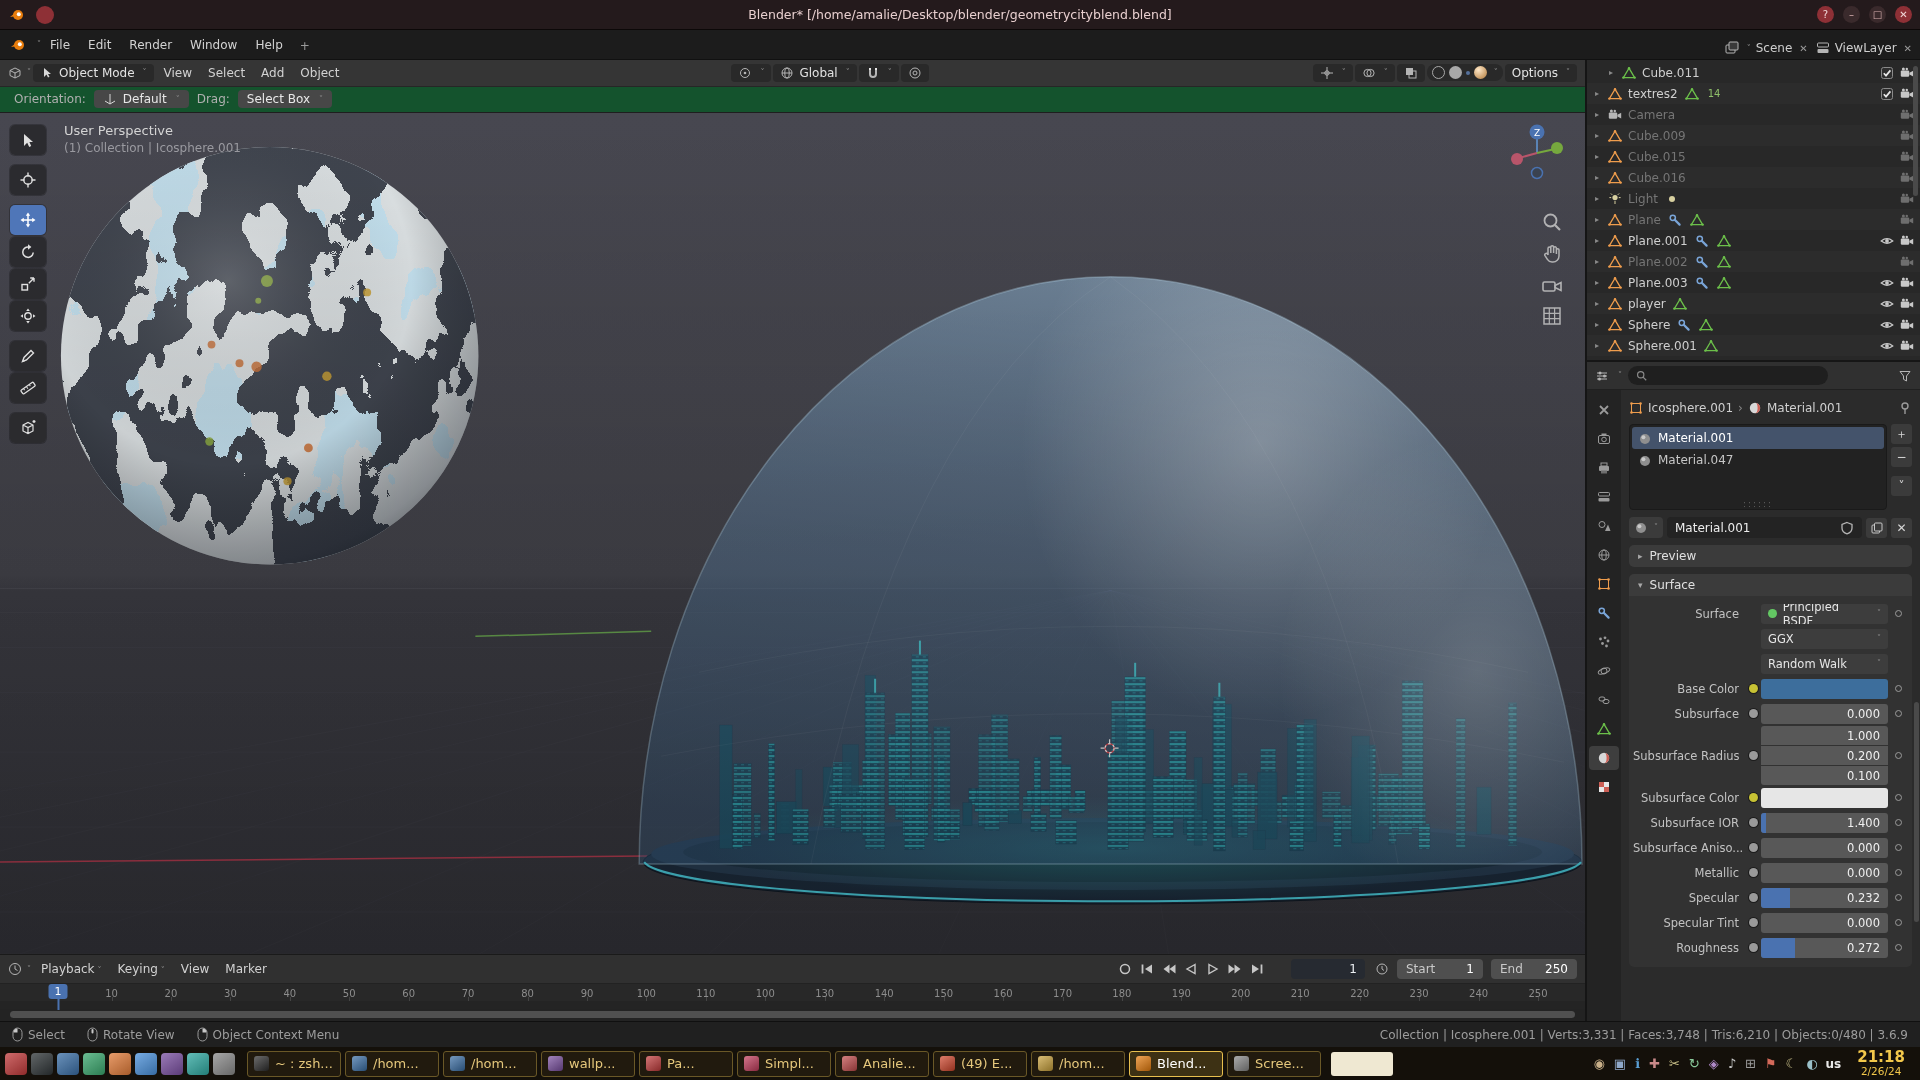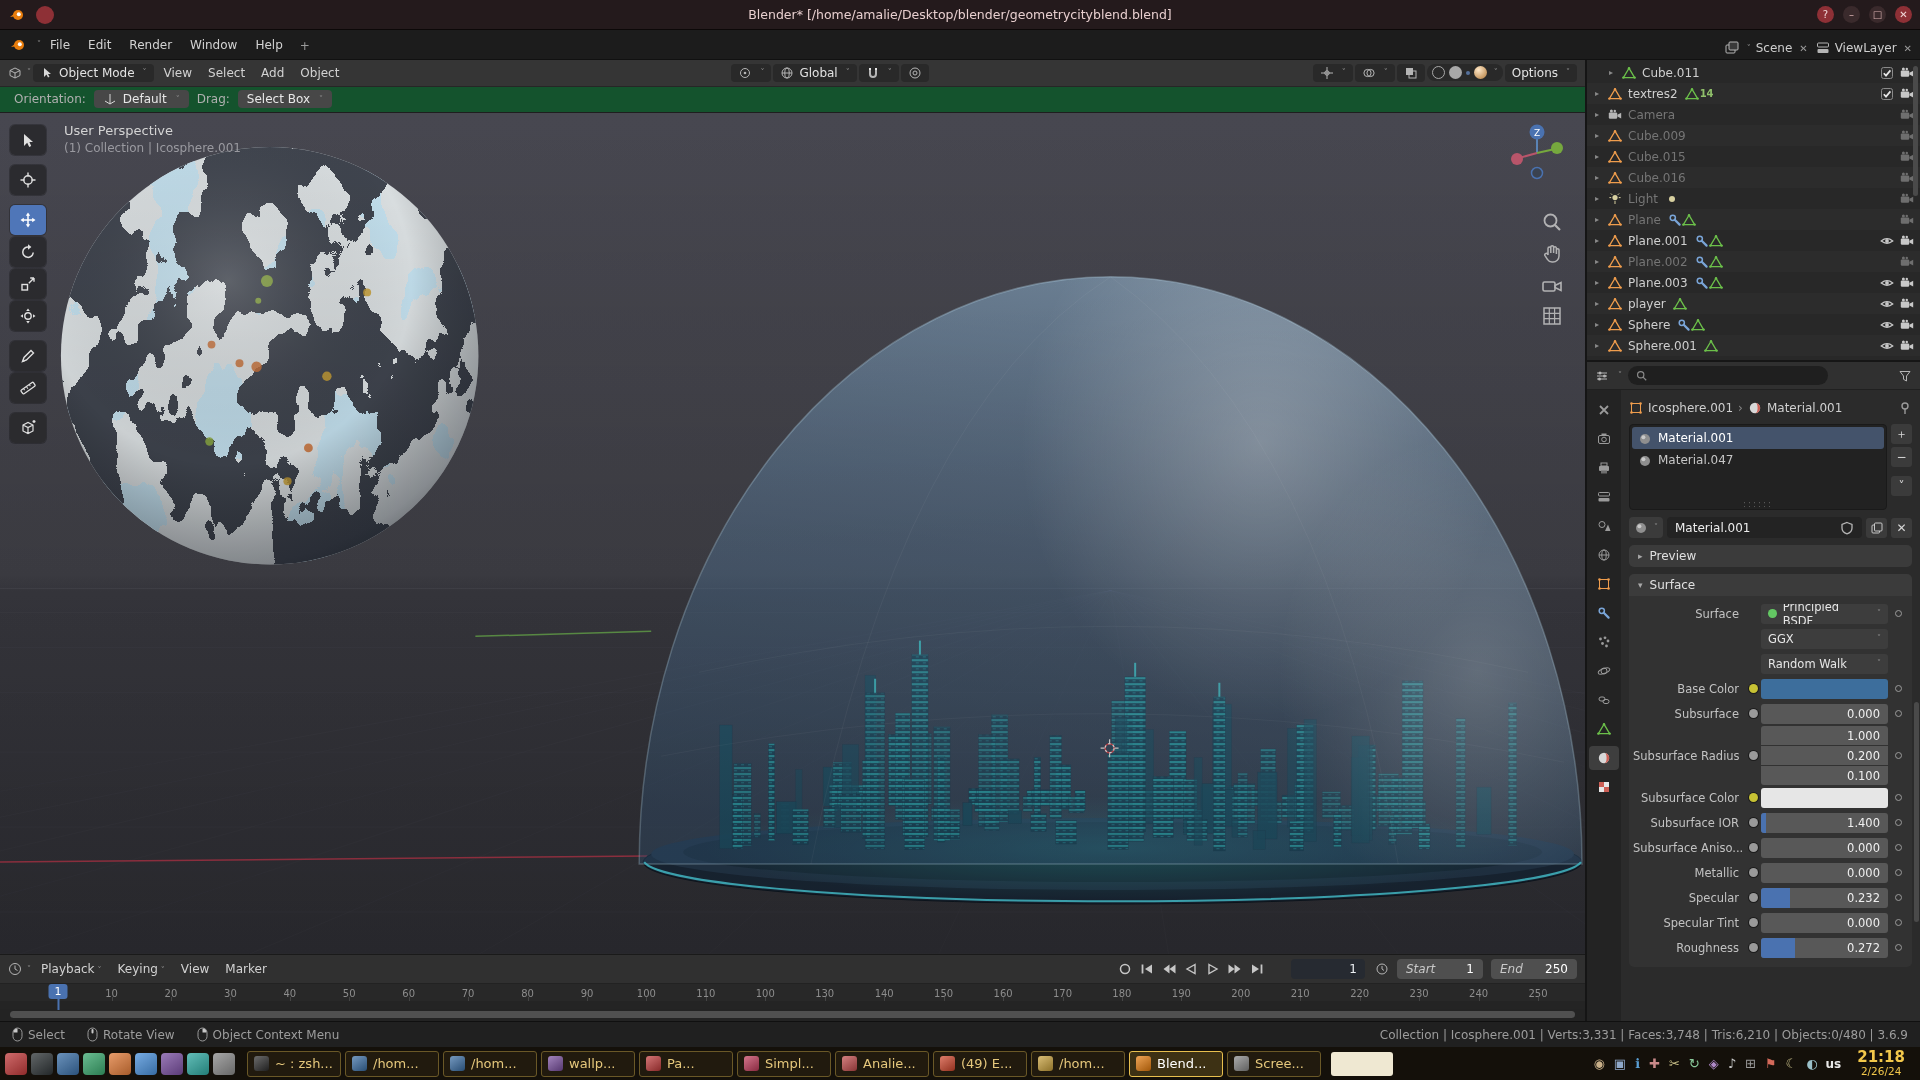--- a/index.html
+++ b/index.html
@@ -68,41 +68,41 @@
   .nav-ico { position:absolute; right:22px; width:22px; height:22px; opacity:0.85; }
 
   
   .timeline { border-top:1px solid #1a1a1a; }
   .tl-header { height:28px; background:#303030; display:flex; align-items:center; padding:0 8px; gap:2px; }
   .tl-menu { padding:3px 8px; color:#d2d2d2; }
   .transport { display:flex; align-items:center; gap:6px; margin:0 10px; }
   .t-ico { width:16px; height:14px; }
   .frame-chip { width:74px; height:20px; background:#262a31; border-radius:4px; color:#ecf0f4; display:flex; align-items:center; justify-content:flex-end; padding:0 8px; margin-left:14px; }
   .range-chip { height:20px; background:#4f4f4f; border-radius:4px; display:flex; align-items:center; justify-content:space-between; padding:0 9px; margin-left:6px; }
-  .range-chip .rl { color:#c9c9c9; margin-right:12px;font-style:italic; }
+  .range-chip .rl { color:#c9c9c9; margin-right:12px; }
   .range-chip .rv { color:#fff; }
   .tl-lower { position:relative; }
   .tl-ruler { height:18px; background:#282828; position:relative; border-top:1px solid #222; }
   .tick { position:absolute; bottom:2px; transform:translateX(-50%); color:#8d8d8d; font-size:10px; }
   .tickline { position:absolute; bottom:0; width:1px; height:4px; background:#454545; }
   .tl-strip { height:8px; background:#242424; }
   .tl-scroll { height:12px; background:#232323; padding:2px 10px; }
   .tl-scroll .bar { height:7px; background:#505050; border-radius:4px; }
   .playhead { position:absolute; top:1px; transform:translateX(-50%); z-index:3; display:flex; flex-direction:column; align-items:center; }
   .playhead .ph-label { background:#4a72b0; color:#fff; font-size:11px; border-radius:3px; padding:0 6px; height:15px; line-height:15px; }
   .playhead .ph-line { width:2px; height:11px; background:#4a72b0; }
 
   
   .outliner { height:302px; background:#282828; border-bottom:2px solid #161616; position:relative; overflow:hidden; padding-top:2px; }
   .ol-row { height:21px; display:flex; align-items:center; padding:0 6px 0 8px; gap:3px; }
   .ol-row:nth-child(even) { background:#2c2c2c; }
   .ol-arrow { color:#8a8a8a; font-size:8px; width:10px; }
   .ol-name { margin-left:3px; color:#cfcfcf; }
   .ol-row.dim .ol-name { color:#757575; }
-  .ol-extras { display:flex; align-items:center; gap:0; margin-left:4px;font-weight:bold; }
+  .ol-extras { display:flex; align-items:center; gap:8px; margin-left:4px; }
   .ol-count { color:#8fbf6a; font-size:10px; margin-left:1px; }
   .ol-right { margin-left:auto; display:flex; align-items:center; gap:6px; }
   .ol-scrollbar { position:absolute; right:2px; top:6px; width:5px; height:130px; background:#4a4a4a; border-radius:3px; }
 
   
   .props { flex:1; display:flex; flex-direction:column; background:#2b2b2b; }
   .props-search { height:28px; background:#303030; border-bottom:1px solid #202020; display:flex; align-items:center; padding:0 8px; gap:6px; }
   .search-field { flex:1; max-width:200px; height:19px; background:#1f1f1f; border-radius:10px; display:flex; align-items:center; padding:0 8px; gap:5px; color:#8a8a8a; }
   .props-body { flex:1; display:flex; min-height:0; }
   .tabstrip { width:34px; background:#232323; display:flex; flex-direction:column; align-items:center; padding-top:8px; gap:5px; }

